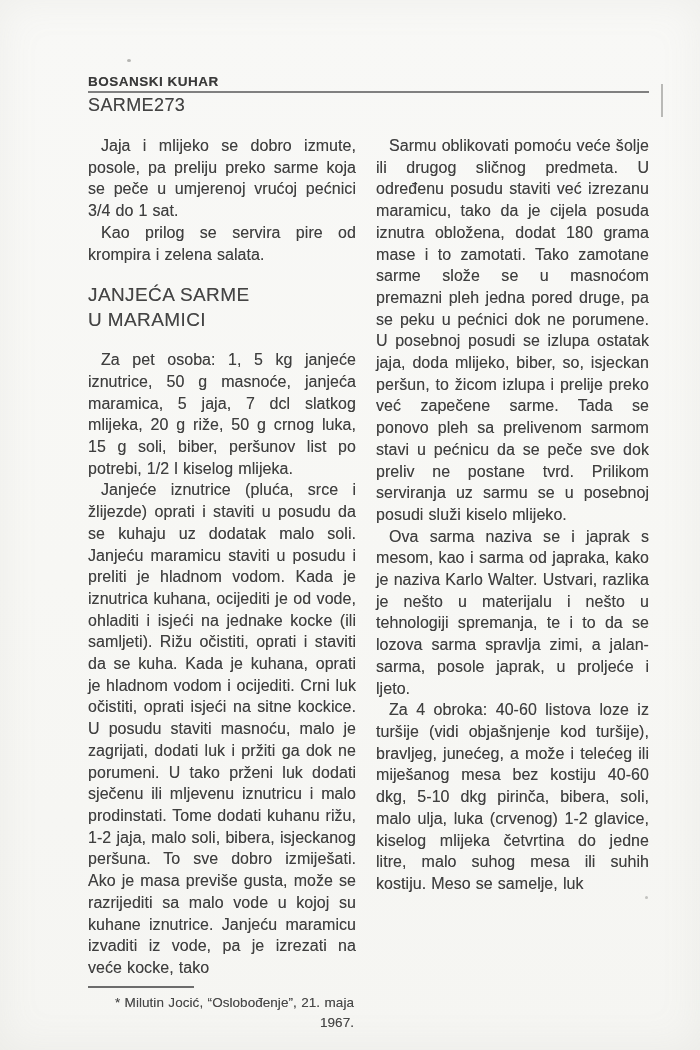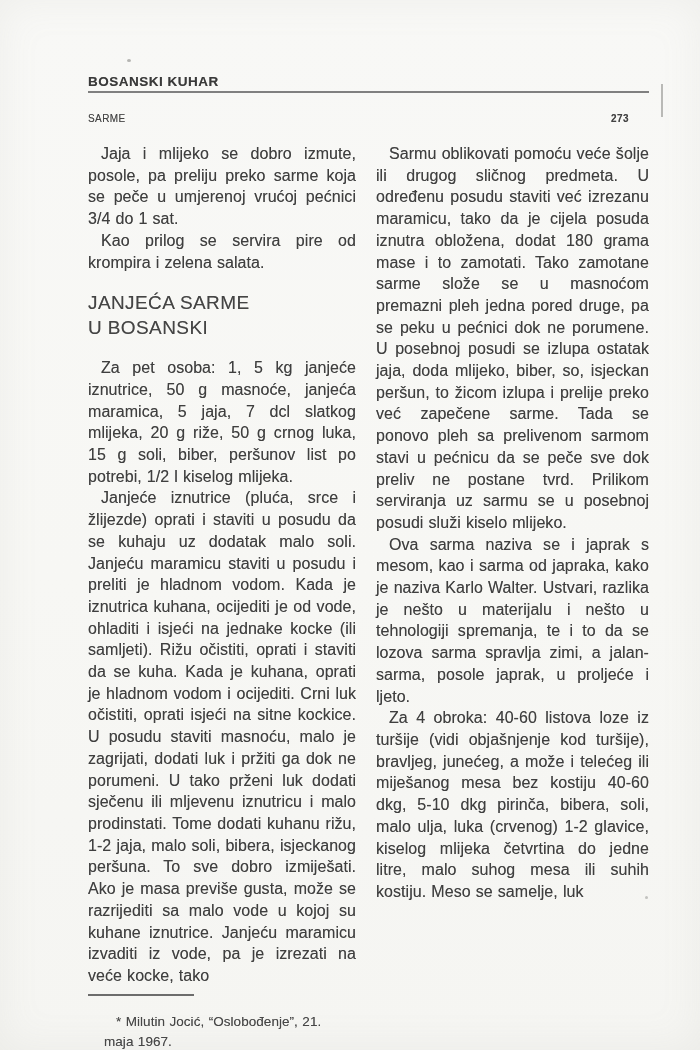--- a/index.html
+++ b/index.html
@@ -33,30 +33,29 @@
     text-shadow: 0 0 0.5px rgba(70,70,70,0.55);
   }
   .header-rule {
     height: 2px;
     background: #6b6b6b;
     margin-top: 2px;
     opacity: 0.85;
   }
   .subheader {
     display: flex;
-    justify-content: space-between;
     align-items: baseline;
-    margin-top: 20px;
-    font-size: 10px;
+    margin-top: 2px;
+    font-size: 18px;
     letter-spacing: 0.4px;
     color: #434343;
     text-shadow: 0 0 0.5px rgba(70,70,70,0.5);
   }
   .page-number {
-    font-weight: bold;
+    font-weight: normal;
     padding-right: 20px;
   }
 
   
   .columns {
     display: flex;
     gap: 20px;
     margin-top: 19px;
   }
   .col { text-align: justify; }
@@ -89,24 +88,24 @@
   
   .footnote { margin-top: 7px; }
   .footnote-rule {
     width: 106px;
     height: 2px;
     background: #5d5d5d;
     margin-bottom: 5px;
     opacity: 0.9;
   }
   .footnote p {
-    margin: 16px;
+    margin: 2px;
     font-size: 13.5px;
     line-height: 20px;
-    text-align: left;
+    text-align: right;
     text-indent: 12px;
     color: #474747;
     text-shadow: 0 0 0.5px rgba(80,80,80,0.5);
   }
 
   
   .artifact { position: absolute; pointer-events: none; }
   .speck-top { left: 127px; top: 59px; width: 4px; height: 3px; background: #b5b5b2; border-radius: 50%; }
   .edge-mark { left: 661px; top: 84px; width: 2px; height: 33px; background: #b9b9b6; }
   .speck-mid { left: 645px; top: 896px; width: 3px; height: 3px; background: #c2c2bf; border-radius: 50%; }
@@ -129,21 +128,21 @@
         <span class="section-title">SARME</span>
         <span class="page-number">273</span>
       </div>
     </div>
 
     <div class="columns">
 
       <div class="col col-left">
         <p class="indent">Jaja i mlijeko se dobro izmute, posole, pa preliju preko sarme koja se peče u umjerenoj vrućoj pećnici 3/4 do 1 sat.</p>
         <p class="indent">Kao prilog se servira pire od krompira i zelena salata.</p>
-        <h2 class="recipe-heading heading-left"><span>JANJEĆA SARME</span><br><span>U BOSANSKI</span></h2>
+        <h2 class="recipe-heading heading-left"><span>JANJEĆA SARME</span><br><span>U MARAMICI</span></h2>
         <p class="indent">Za pet osoba: 1, 5 kg janjeće iznutrice, 50 g masnoće, janjeća maramica, 5 jaja, 7 dcl slatkog mlijeka, 20 g riže, 50 g crnog luka, 15 g soli, biber, peršunov list po potrebi, 1/2 l kiselog mlijeka.</p>
         <p class="indent">Janjeće iznutrice (pluća, srce i žlijezde) oprati i staviti u posudu da se kuhaju uz dodatak malo soli. Janjeću maramicu staviti u posudu i preliti je hladnom vodom. Kada je iznutrica kuhana, ocijediti je od vode, ohladiti i isjeći na jednake kocke (ili samljeti). Rižu očistiti, oprati i staviti da se kuha. Kada je kuhana, oprati je hladnom vodom i ocijediti. Crni luk očistiti, oprati isjeći na sitne kockice. U posudu staviti masnoću, malo je zagrijati, dodati luk i pržiti ga dok ne porumeni. U tako prženi luk dodati sječenu ili mljevenu iznutricu i malo prodinstati. Tome dodati kuhanu rižu, 1-2 jaja, malo soli, bibera, isjeckanog peršuna. To sve dobro izmiješati. Ako je masa previše gusta, može se razrijediti sa malo vode u kojoj su kuhane iznutrice. Janjeću maramicu izvaditi iz vode, pa je izrezati na veće kocke, tako</p>
         <div class="footnote">
           <div class="footnote-rule"></div>
           <p>* Milutin Jocić, “Oslobođenje”, 21. maja 1967.</p>
         </div>
       </div>
 
       <div class="col col-right">
         <p class="indent">Sarmu oblikovati pomoću veće šolje ili drugog sličnog predmeta. U određenu posudu staviti već izrezanu maramicu, tako da je cijela posuda iznutra obložena, dodat 180 grama mase i to zamotati. Tako zamotane sarme slože se u masnoćom premazni pleh jedna pored druge, pa se peku u pećnici dok ne porumene. U posebnoj posudi se izlupa ostatak jaja, doda mlijeko, biber, so, isjeckan peršun, to žicom izlupa i prelije preko već zapečene sarme. Tada se ponovo pleh sa prelivenom sarmom stavi u pećnicu da se peče sve dok preliv ne postane tvrd. Prilikom serviranja uz sarmu se u posebnoj posudi služi kiselo mlijeko.</p>

